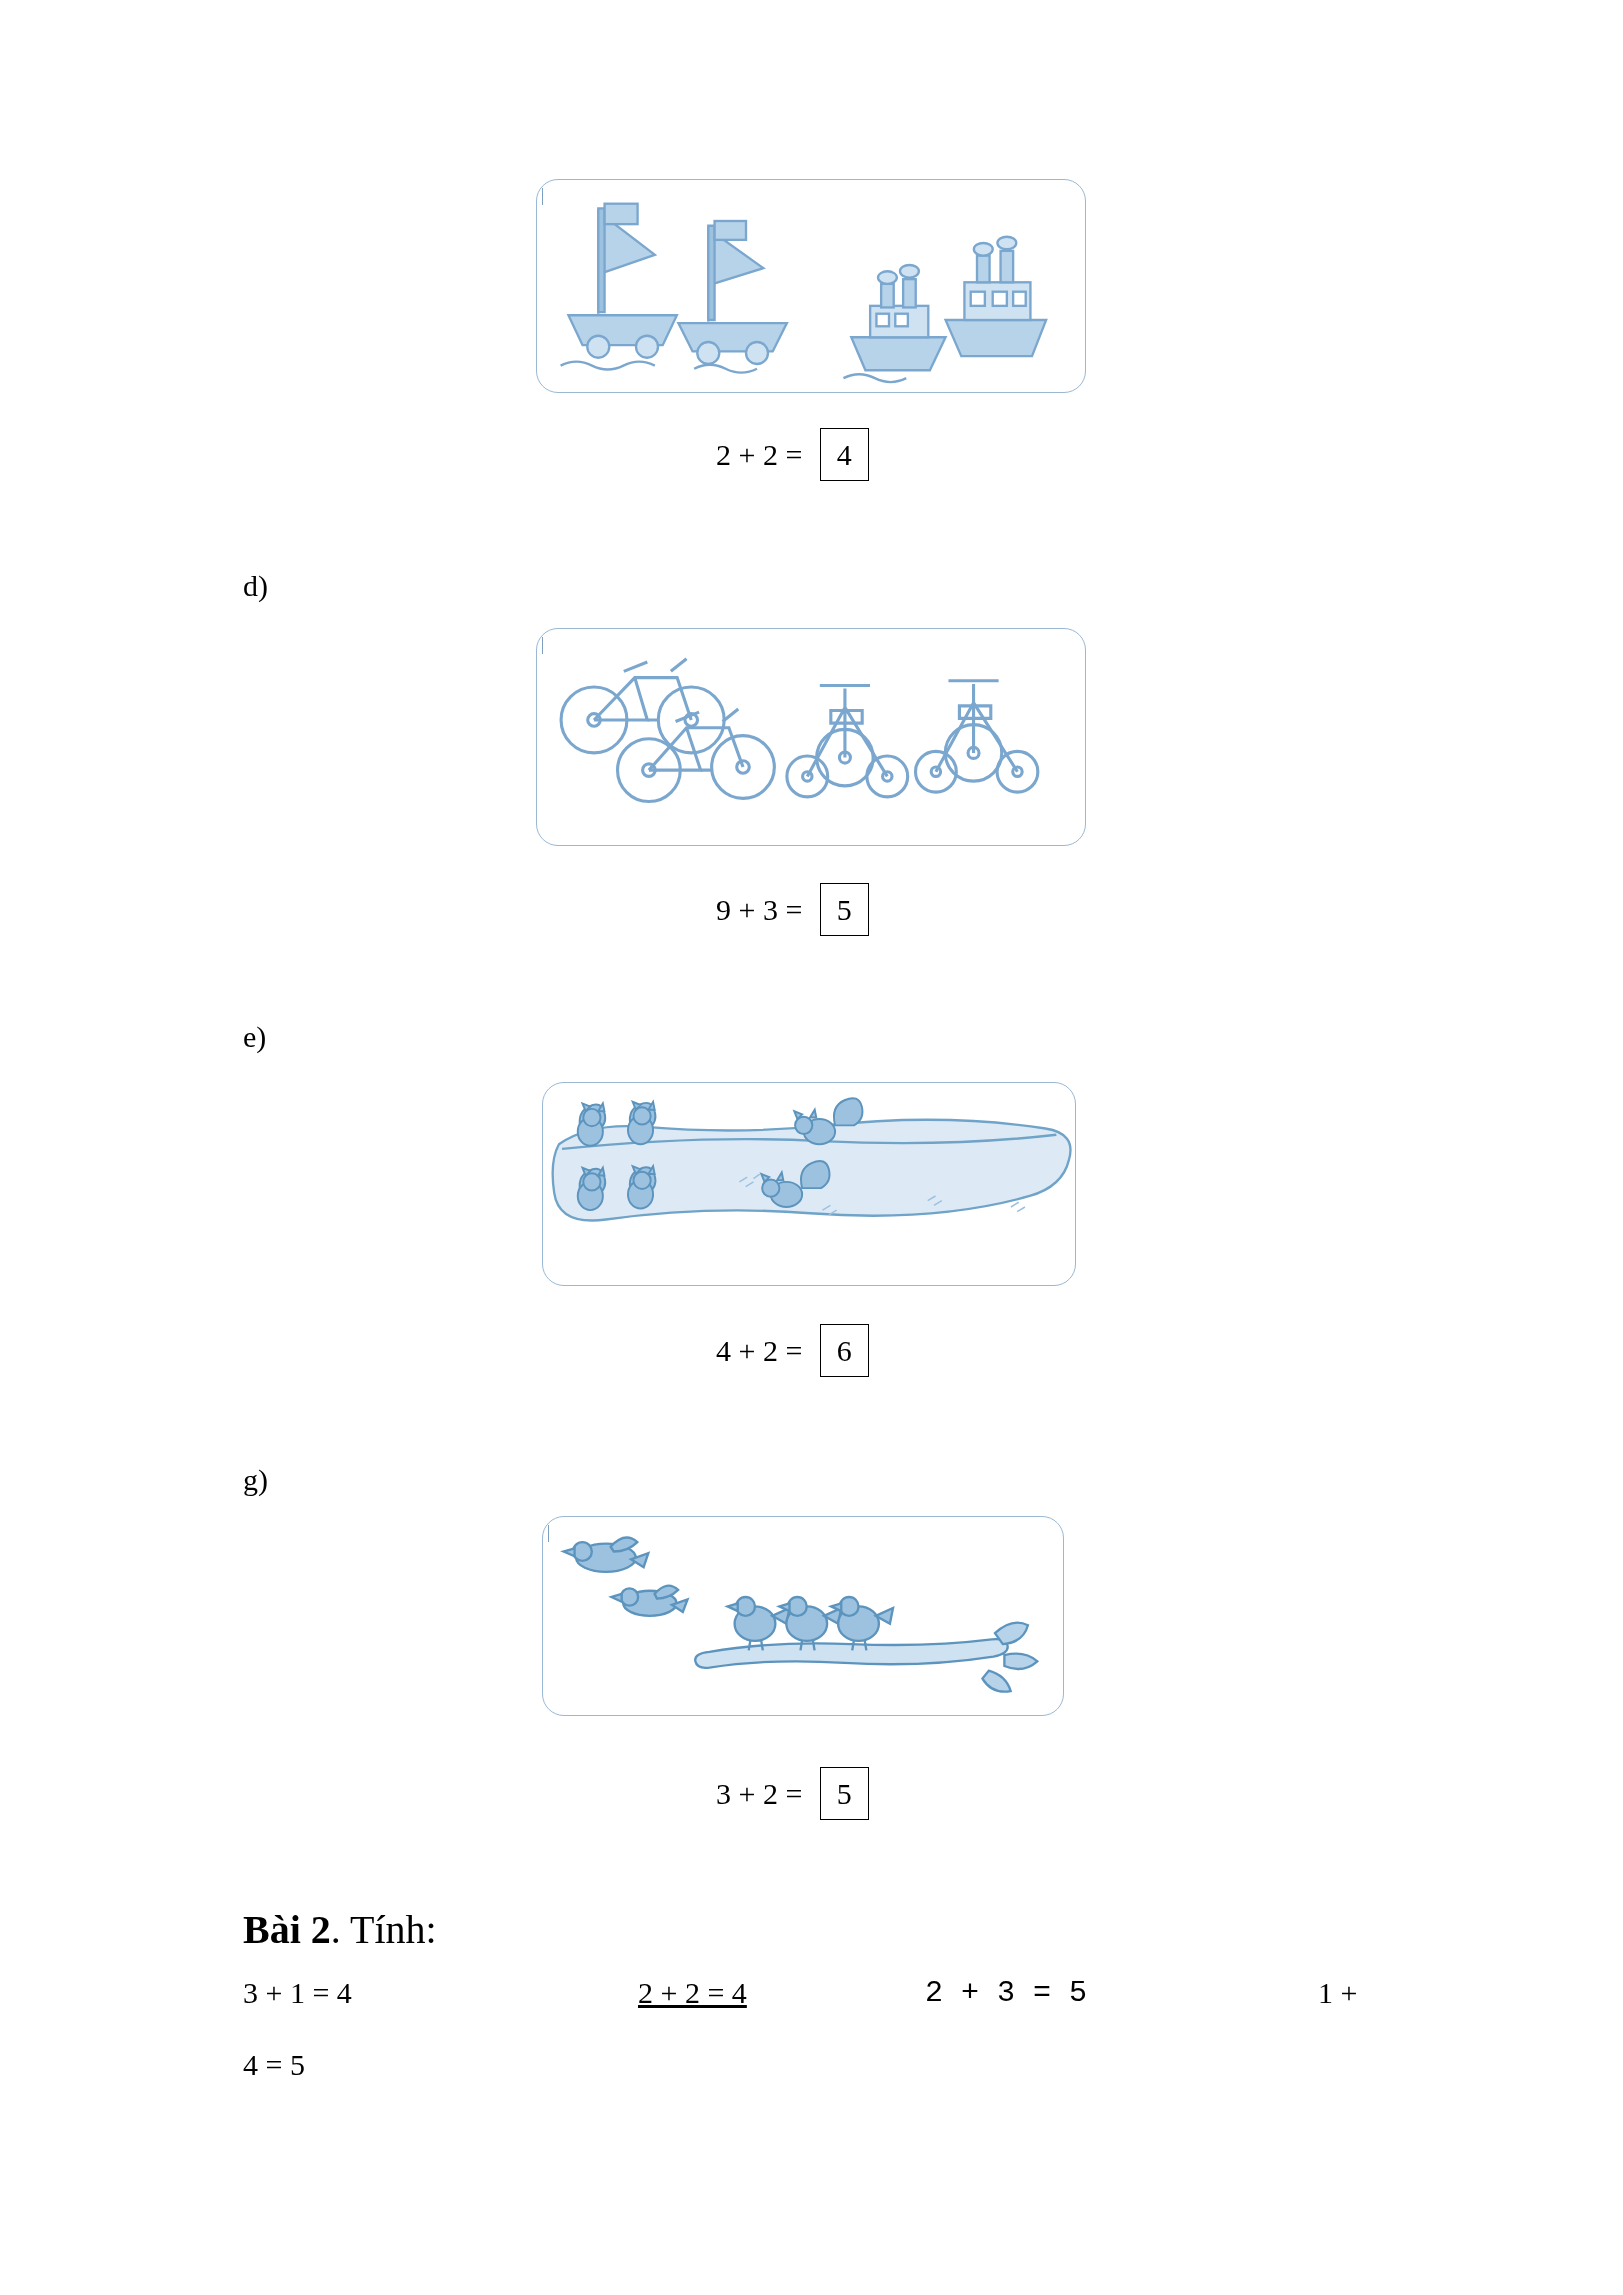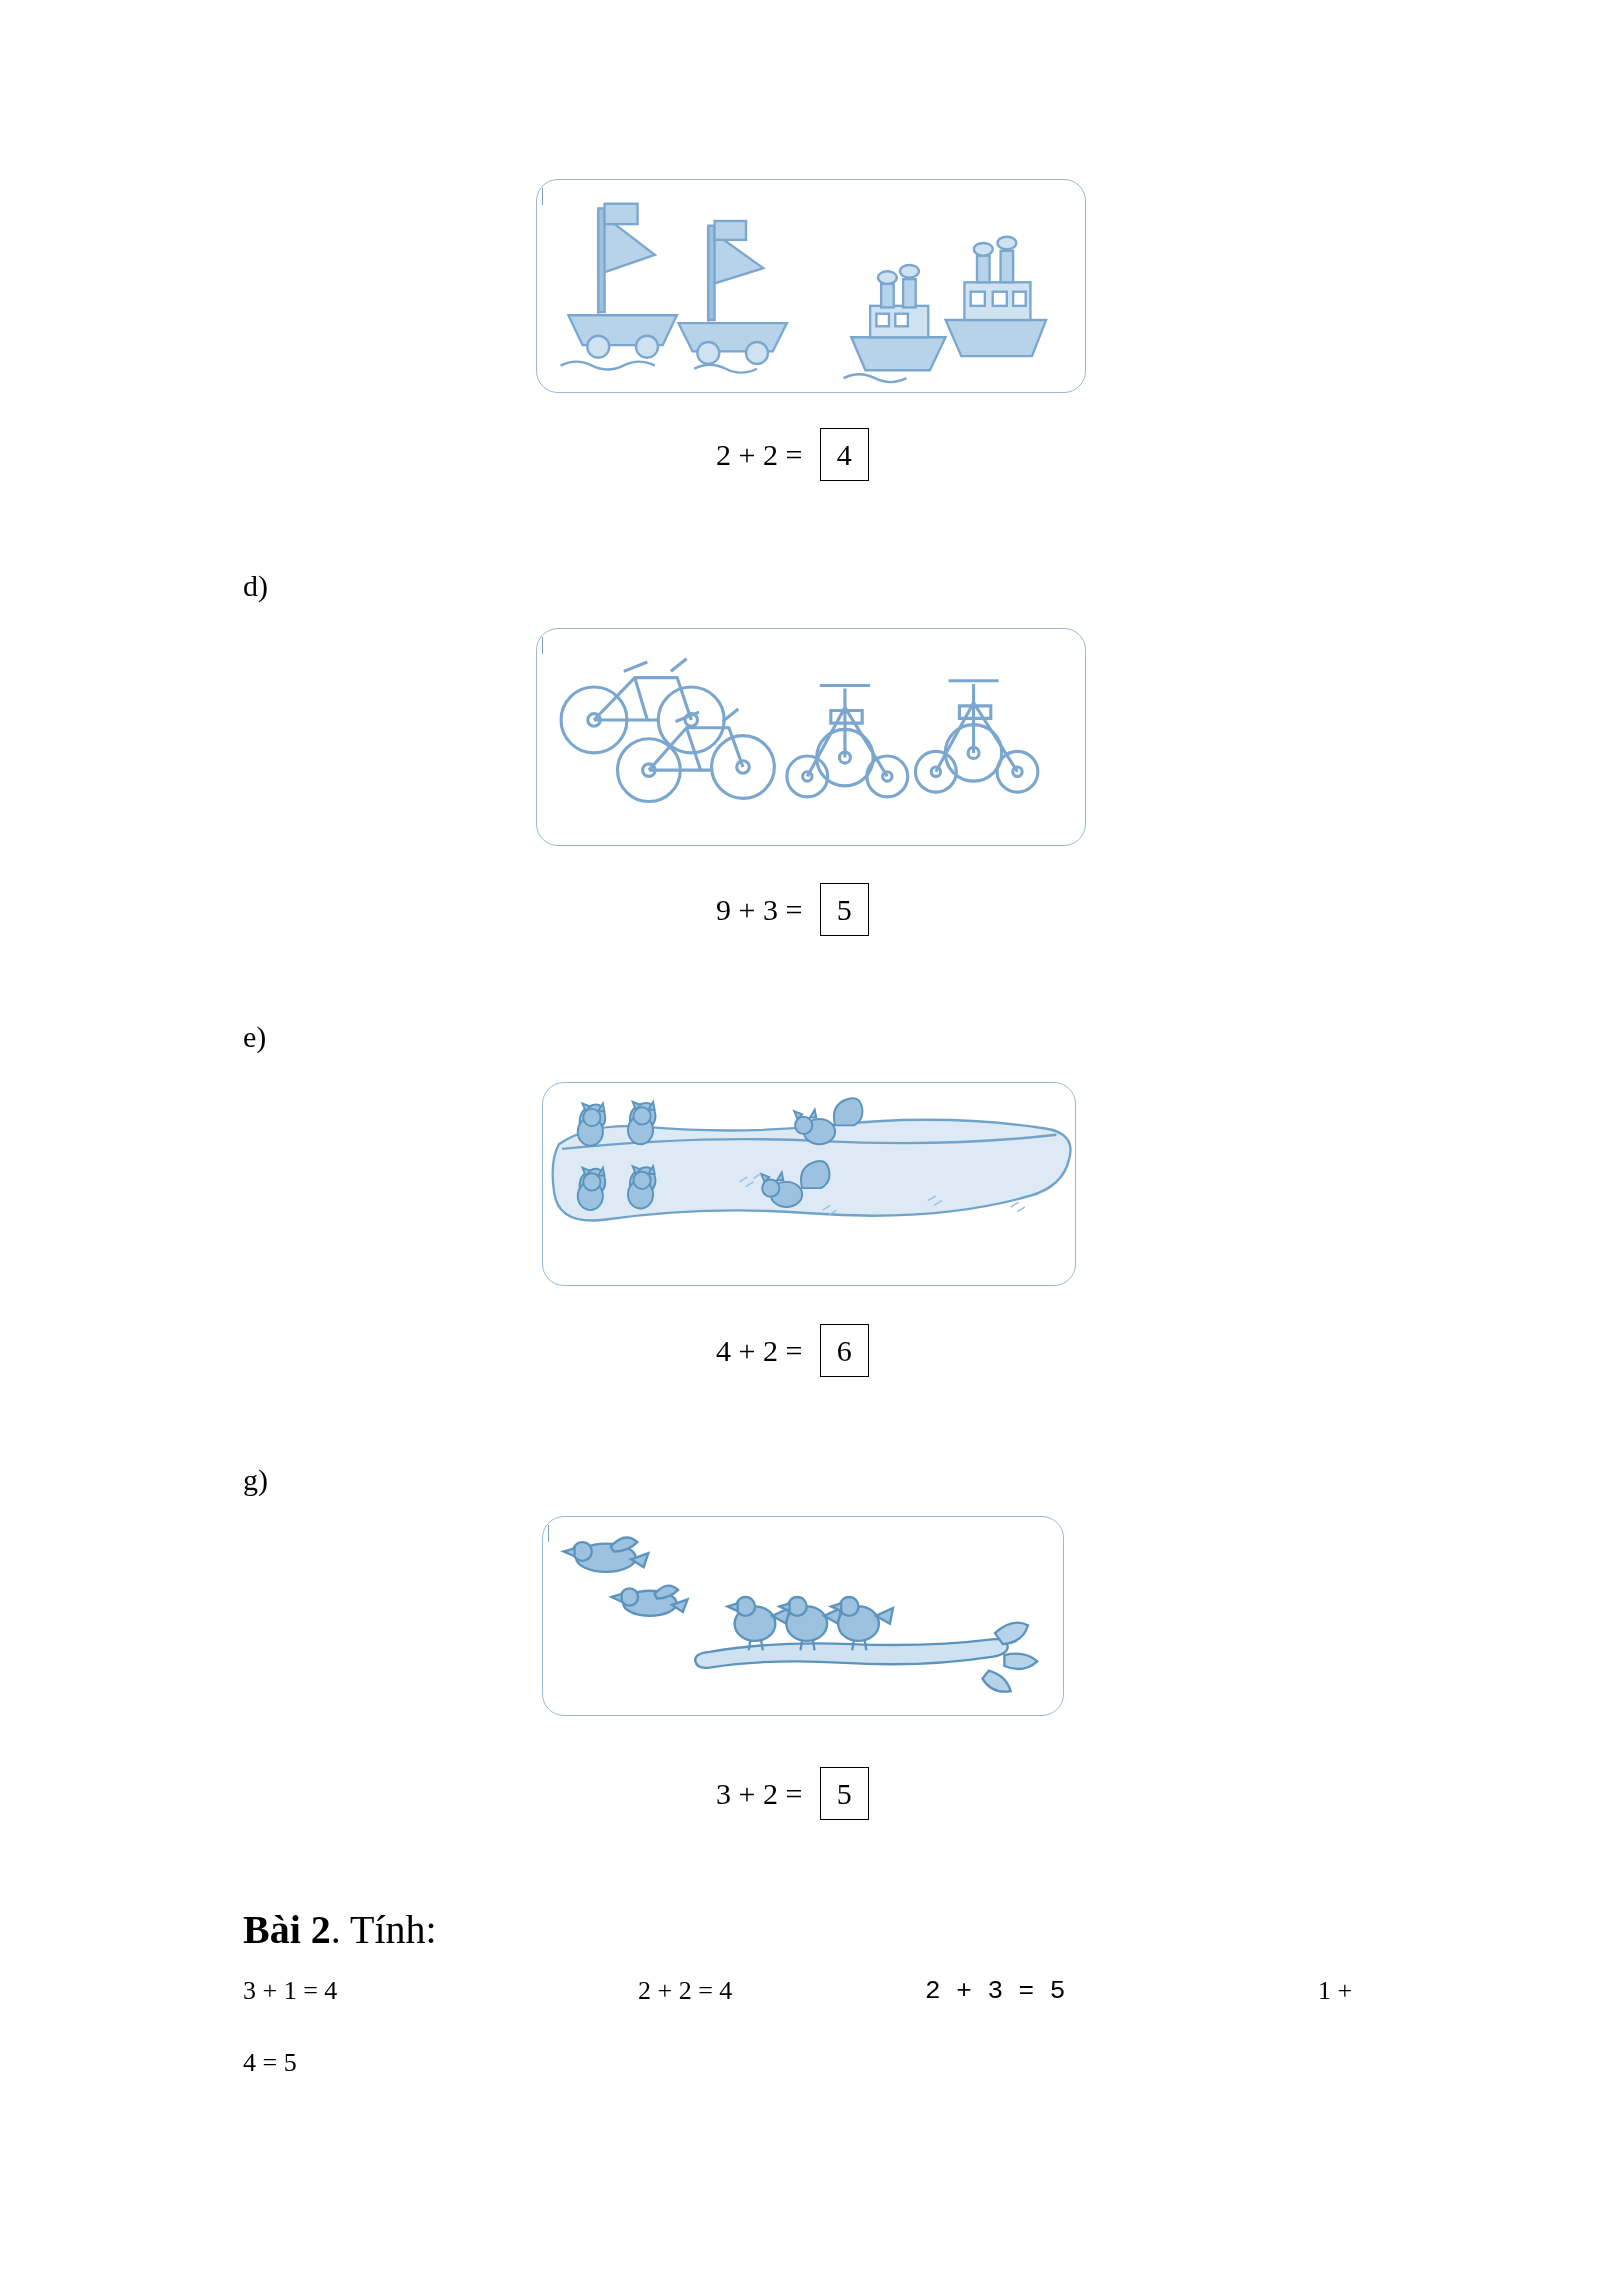--- a/index.html
+++ b/index.html
@@ -74,21 +74,21 @@
   .bai2-title {
     position: absolute;
     left: 243px;
     top: 1906px;
     font-size: 40px;
   }
   .bai2-title b { font-weight: bold; }
 
   .bai2-row {
     position: absolute;
-    font-size: 26px;
+    font-size: 30px;
     white-space: nowrap;
   }
 
   
   svg { display: block; }
 </style>
 </head>
 <body>
 
 <div class="page">
@@ -307,19 +307,19 @@
       <span class="expr">3 + 2 =</span>
       <span class="answer-box">5</span>
     </div>
   </div>
 
   <div class="bai2-title">
     <b>Bài 2</b><span>. Tính:</span>
   </div>
 
   <div class="bai2-row" style="left:243px; top:1976px;">3 + 1 = 4</div>
-  <div class="bai2-row" style="left:638px; top:1976px;">2 + 2 = 4</div>
+  <div class="bai2-row" style="left:638px; top:1976px;text-decoration:underline;">2 + 2 = 4</div>
   <div class="bai2-row" style="left:925px; top:1976px;font-family:Liberation Mono, monospace;">2 + 3 = 5</div>
   <div class="bai2-row" style="left:1318px; top:1976px;">1 +</div>
   <div class="bai2-row" style="left:243px; top:2048px;">4 = 5</div>
 
 </div>
 
 
 </body></html>

